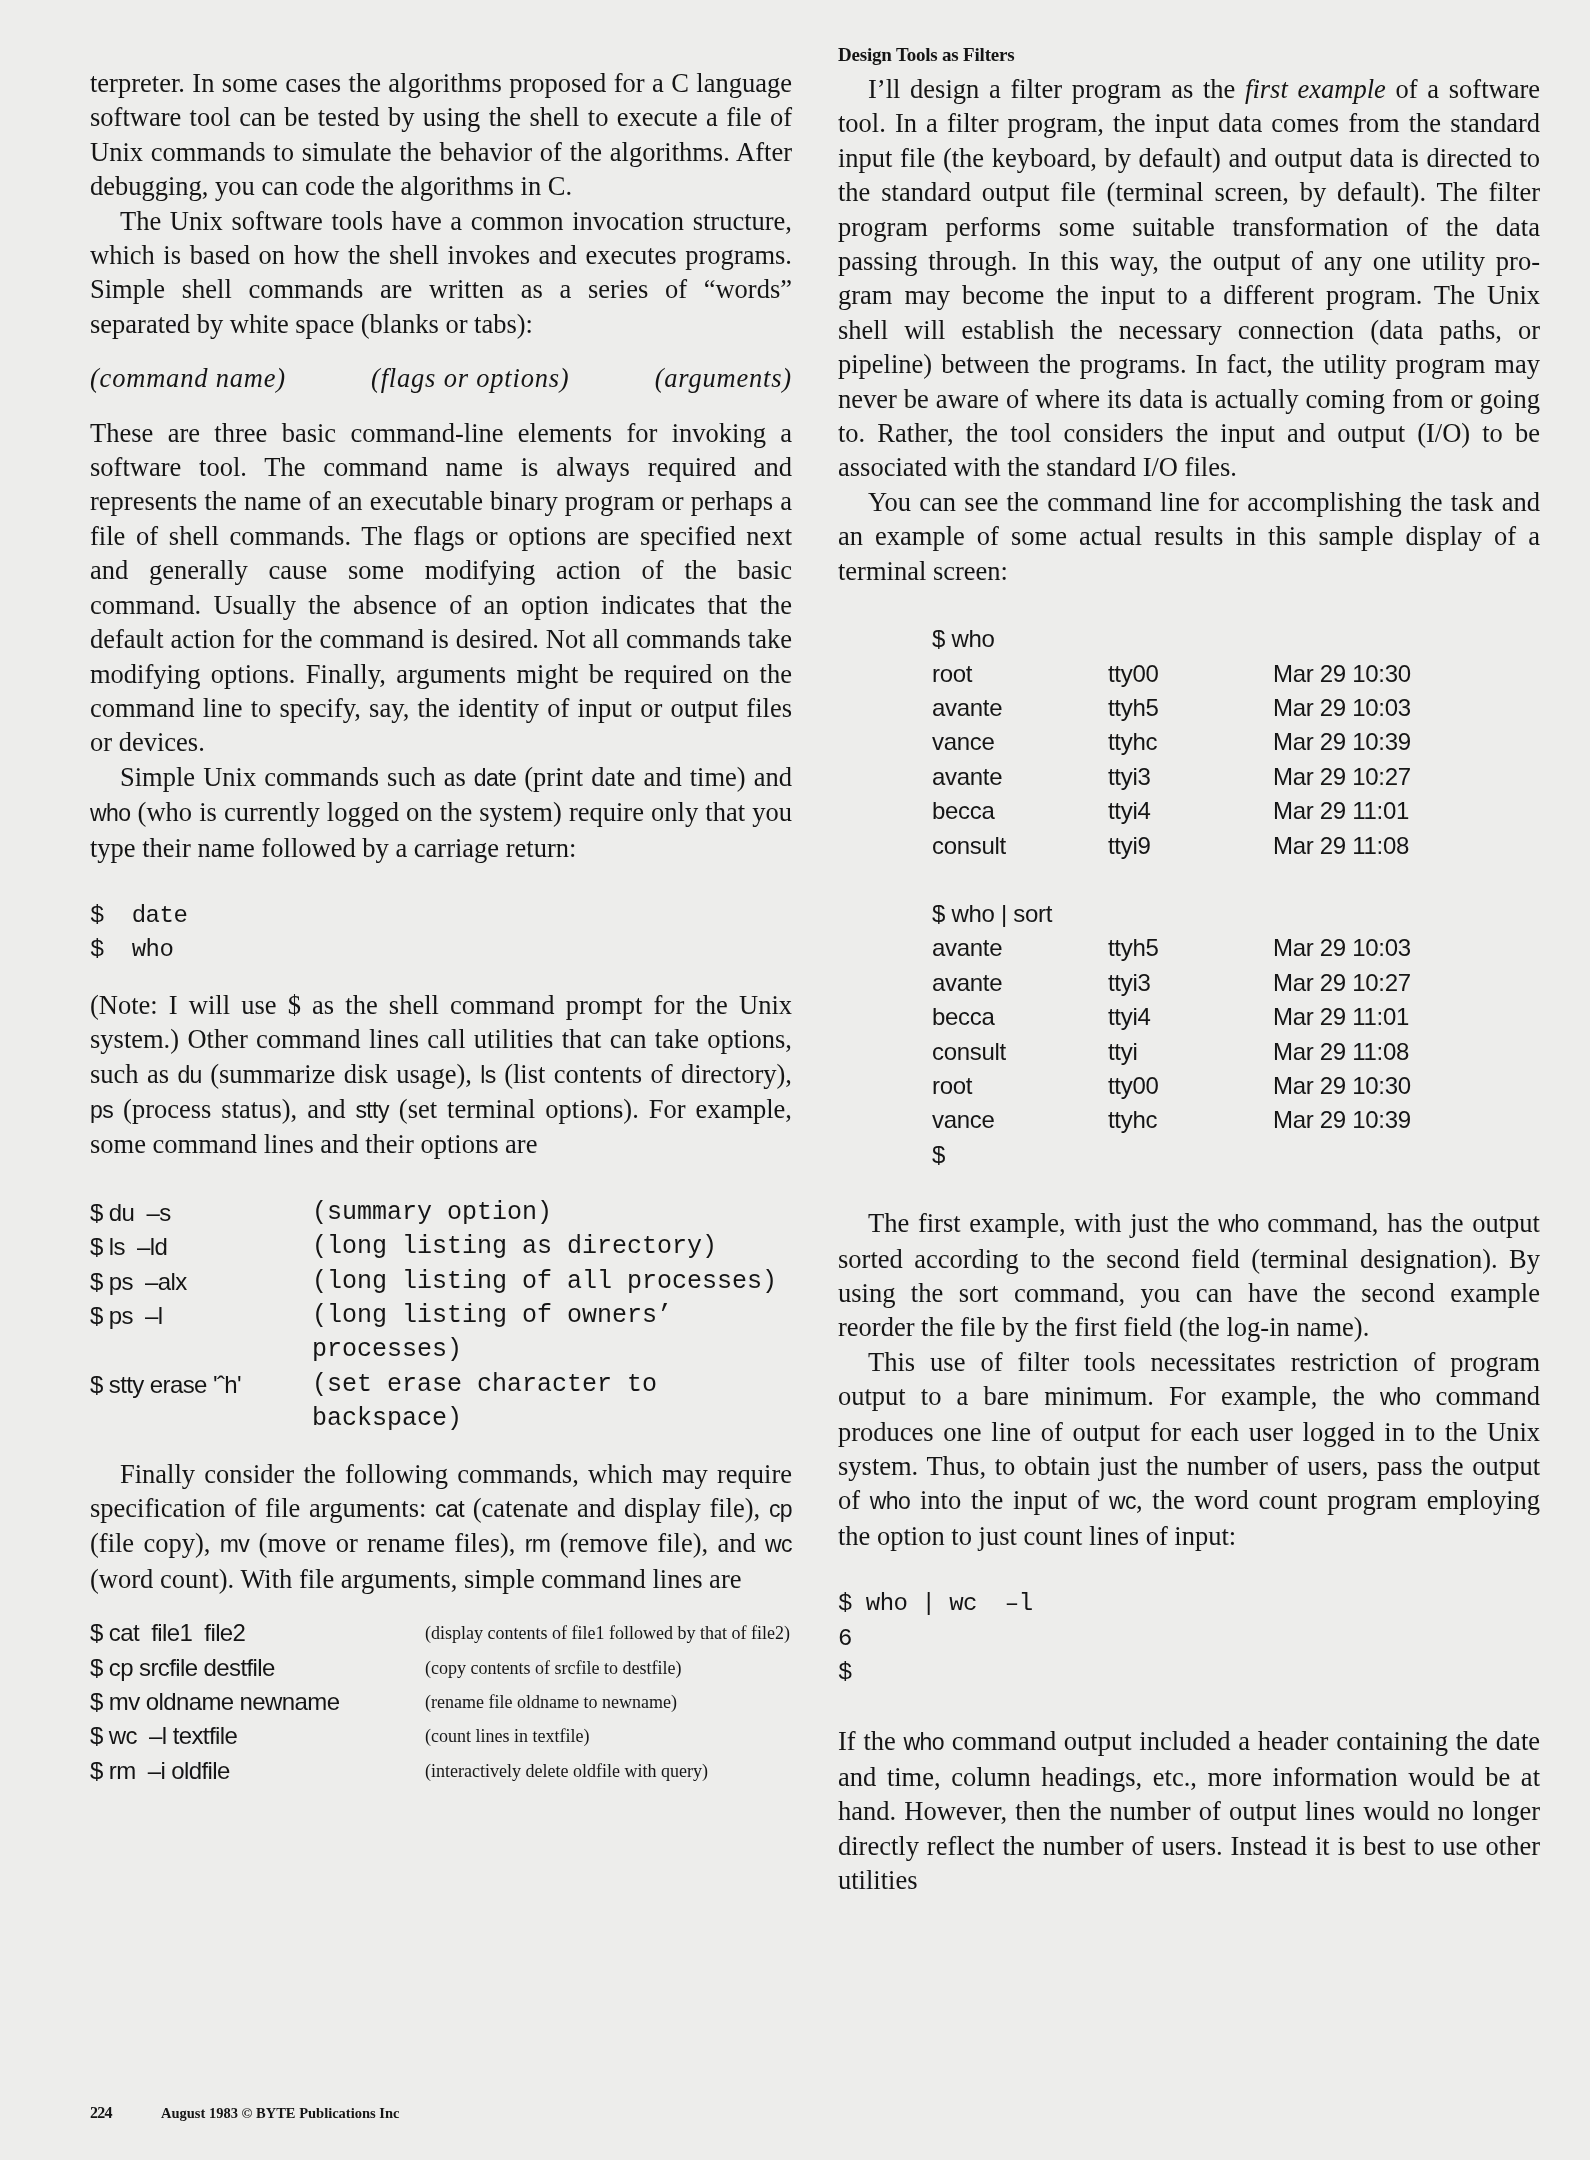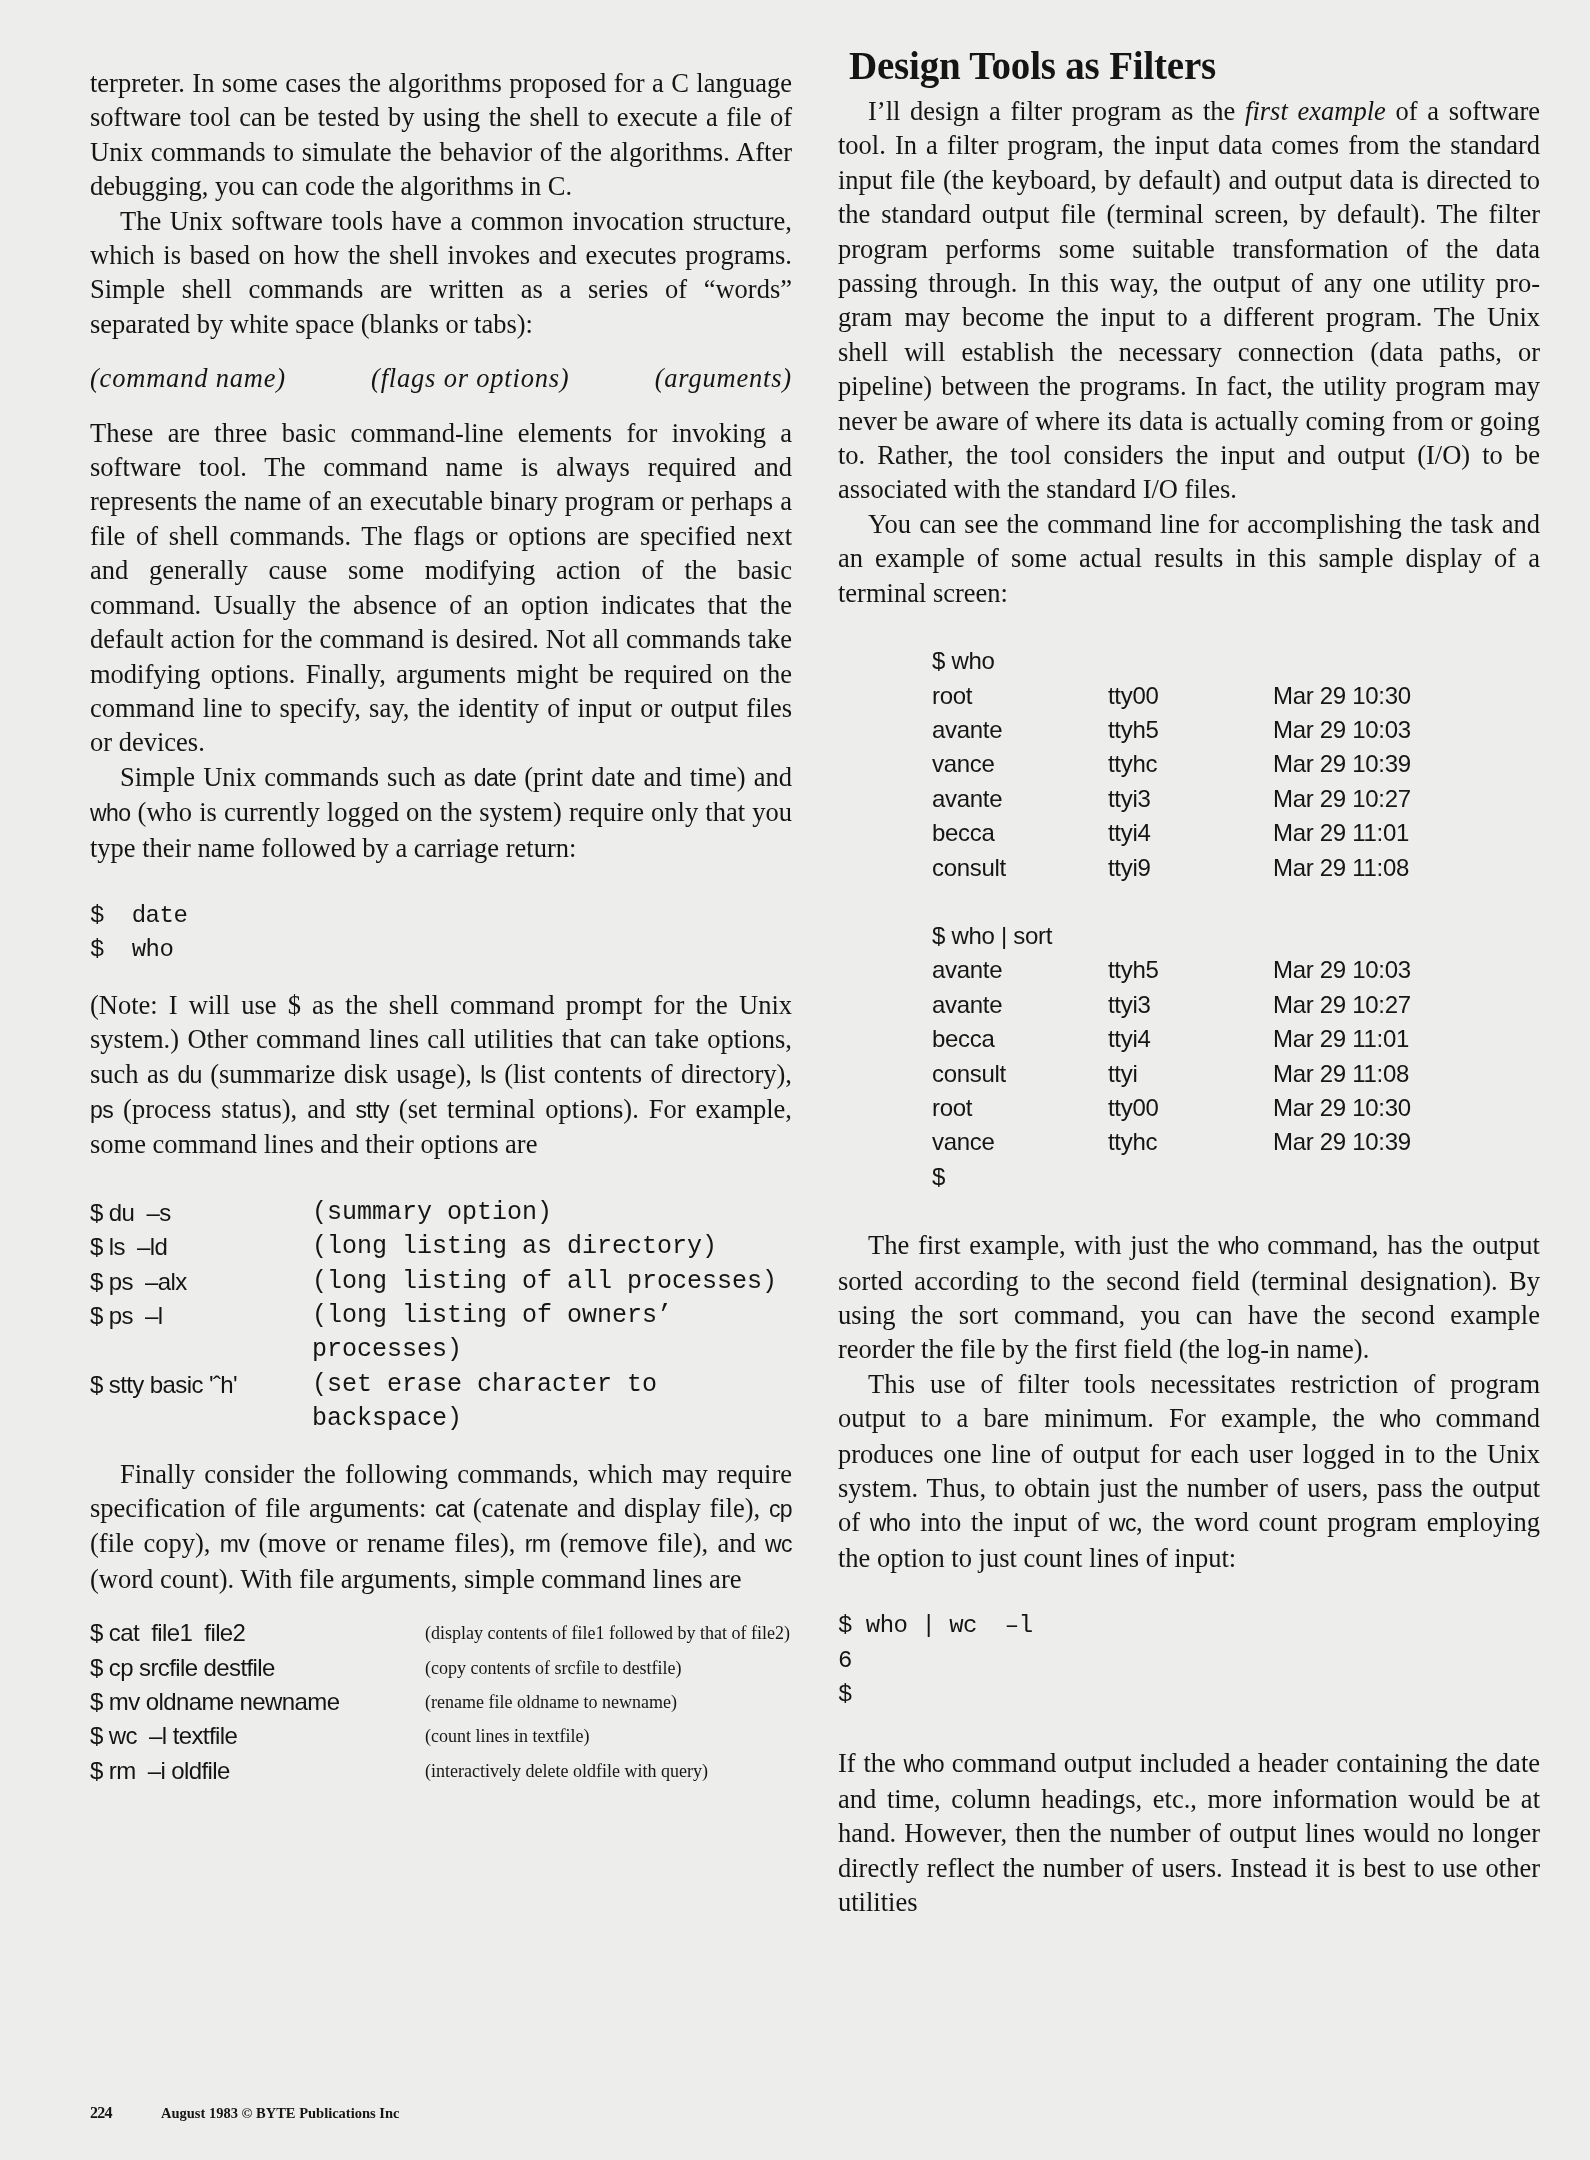--- a/index.html
+++ b/index.html
@@ -51,22 +51,22 @@
     }
     .code-block .line { white-space: pre; font-family: Liberation Mono, monospace; }
     .opt-table { width: 100%; }
     .opt-row { display: flex; line-height: 34.4px; }
     .opt-row .cmd { width: 222px; font-family: "Liberation Sans", "DejaVu Sans", sans-serif; font-size: 24px; letter-spacing: -0.6px; white-space: pre; }
     .opt-row .desc { flex: 1; font-size: 25px; font-family: Liberation Mono, monospace; }
     .file-row { display: flex; line-height: 34.4px; gap: 35px; }
     .file-row .cmd { width: 300px; font-family: "Liberation Sans", "DejaVu Sans", sans-serif; font-size: 24px; letter-spacing: -0.6px; white-space: pre; }
     .file-row .desc { flex: 1; font-size: 18px; text-align: justify; text-align-last: left; }
     h2.section {
-      margin: 11px;
-      font-size: 39px;
+      margin: 0;
+      font-size: 19px;
       line-height: 34px;
       font-weight: bold;
       letter-spacing: -0.2px;
     }
     .term {
       margin-left: 94px;
       font-family: "Liberation Sans", "DejaVu Sans", sans-serif;
       font-size: 24px;
       line-height: 34.4px;
       letter-spacing: -0.3px;
@@ -121,21 +121,21 @@
       </div>
     <div class="opt-row">
         <span class="cmd">$ ps  –alx</span>
         <span class="desc">(long listing of all processes)</span>
       </div>
     <div class="opt-row">
         <span class="cmd">$ ps  –l</span>
         <span class="desc">(long listing of owners’ processes)</span>
       </div>
     <div class="opt-row">
-        <span class="cmd">$ stty basic 'ˆh'</span>
+        <span class="cmd">$ stty erase 'ˆh'</span>
         <span class="desc">(set erase character to backspace)</span>
       </div>
   </div>
   <div class="gap-s"></div>
   <p class="body indent"><span>Finally consider the following commands, which may require specification of file arguments: </span><span class="inline-cmd">cat</span><span> (catenate and display file), </span><span class="inline-cmd">cp</span><span> (file copy), </span><span class="inline-cmd">mv</span><span> (move or rename files), </span><span class="inline-cmd">rm</span><span> (remove file), and </span><span class="inline-cmd">wc</span><span> (word count). With file arguments, simple command lines are</span></p>
   <div class="gap-s"></div>
   <div>
     <div class="file-row">
         <span class="cmd">$ cat  file1  file2</span>
         <span class="desc">(display contents of file1 fol­lowed by that of file2)</span>

